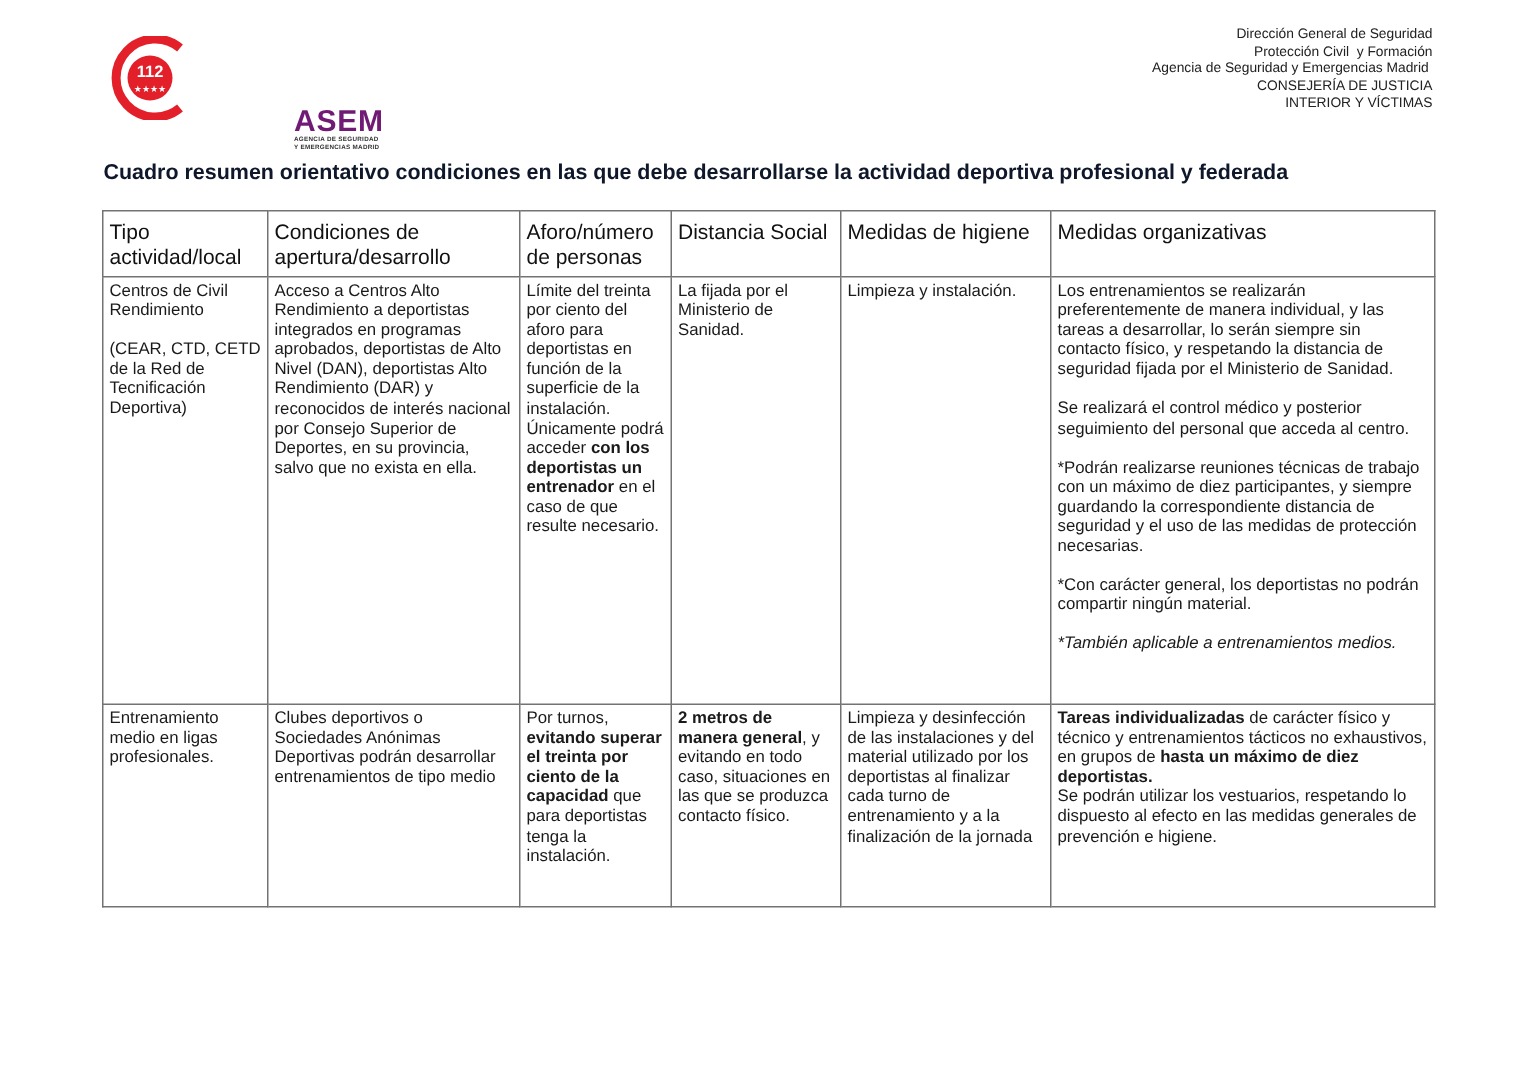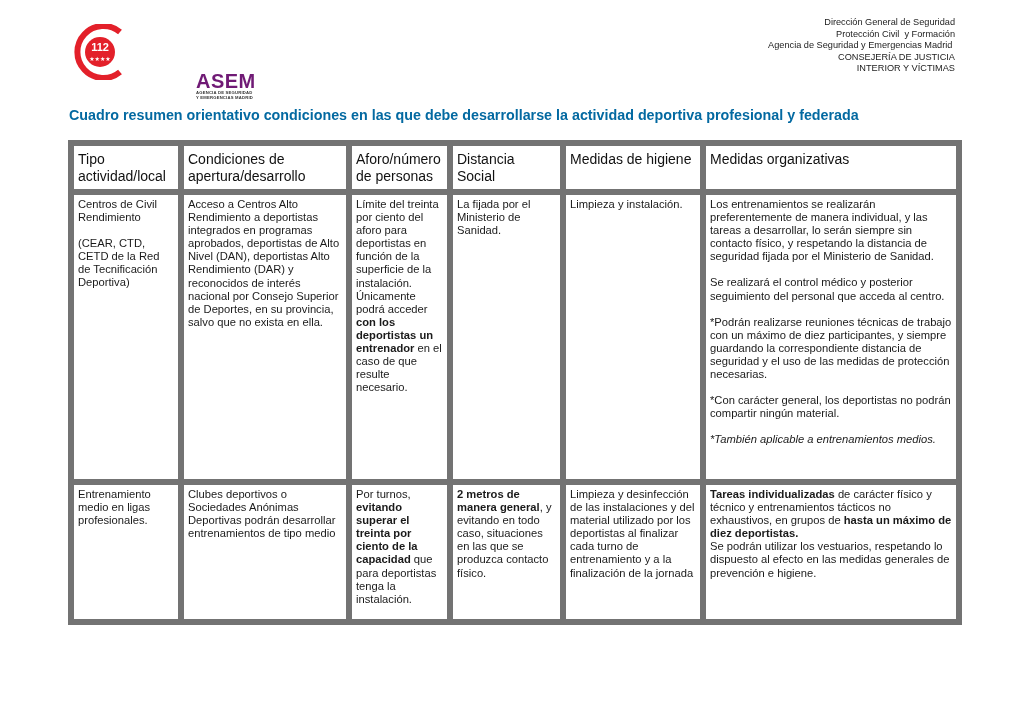--- a/index.html
+++ b/index.html
@@ -11,29 +11,29 @@
   .logo-text { position: absolute; left: 124px; top: 48px; }
   .logo-asem { font-family: "Liberation Sans", sans-serif; font-weight: bold; font-size: 20px; letter-spacing: 0.5px; color: #701a75; line-height: 18px; }
   .logo-sub { font-size: 4.2px; font-weight: bold; color: #333; line-height: 5px; letter-spacing: 0.2px; white-space: nowrap; }
   .header-right {
     position: absolute; right: 69px; top: 17px; text-align: right;
     font-size: 9.2px; line-height: 11.6px; color: #222;
   }
   .header-right div { white-space: pre; margin-left: 30px; }
   .doc-title {
     position: absolute; left: 69px; top: 107px;
-    font-size: 14.3px; font-weight: bold; color: #0369a1; white-space: nowrap;
+    font-size: 14.3px; font-weight: bold; color: #0f172a; white-space: nowrap;
   }
   table.summary {
     position: absolute; left: 68px; top: 140px;
     border-collapse: collapse; table-layout: fixed;
     width: 888px;
   }
   table.summary td, table.summary th {
-    border: 6px solid #737373; vertical-align: top; text-align: left;
+    border: 1px solid #737373; vertical-align: top; text-align: left;
     padding: 3px 4px 4px 4px; font-weight: normal;
   }
   table.summary th { font-size: 14px; line-height: 17px; height: 34px; padding-top: 5px; color: #111; }
   table.summary td { font-size: 11.2px; line-height: 13.1px; color: #1a1a1a; }
   .r1 td { height: 277px; }
   .r2 td { height: 127px; }
   .para { margin: 0 0 13px 0; }
   .para:last-child { margin-bottom: 0; }
   b { font-weight: bold; }
   i { font-style: italic; }

